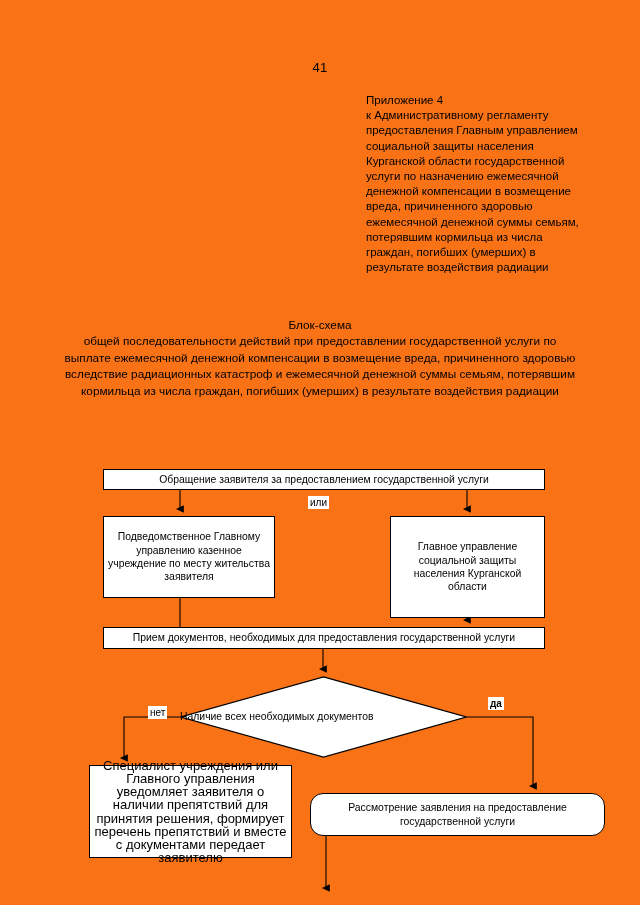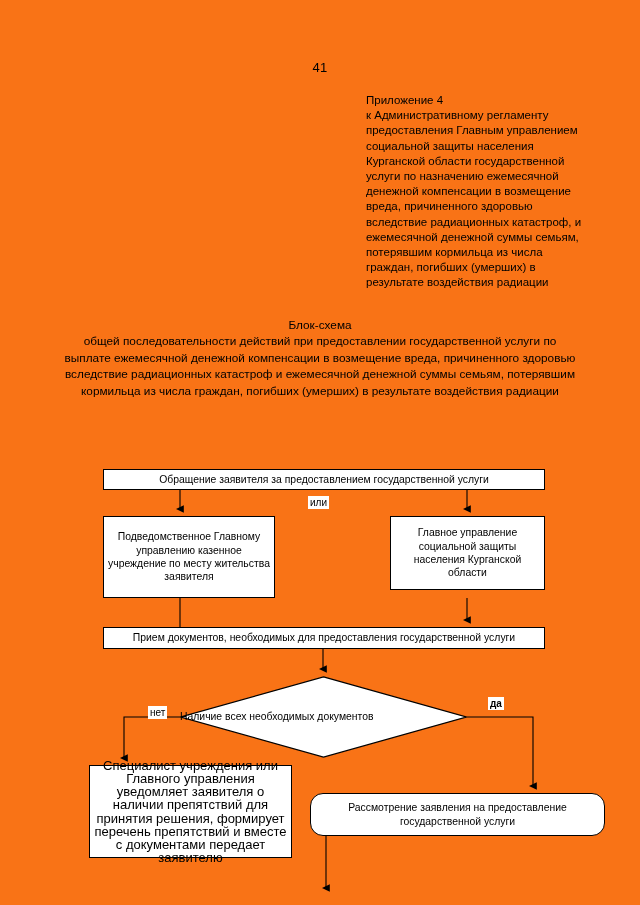--- a/index.html
+++ b/index.html
@@ -84,21 +84,21 @@
     justify-content: flex-start;
     text-align: center;
     font-size: 10.4px;
     line-height: 13.4px;
     padding: 2px 4px;
   }
   .node .txt { display: block; width: 100%; }
 
   #node-request   { left: 103px; top: 469px; width: 442px; height: 21px; }
   #node-subordinate { left: 103px; top: 516px; width: 172px; height: 82px; }
-  #node-department  { left: 390px; top: 516px; width: 155px; height: 74px; }
+  #node-department  { left: 390px; top: 516px; width: 155px; height: 102px; }
   #node-acceptance  { left: 103px; top: 627px; width: 442px; height: 22px; }
   #node-notify      { left: 89px;  top: 765px; width: 203px; height: 93px; font-size: 13px; line-height: 13.2px; }
   #node-review      { left: 310px; top: 793px; width: 295px; height: 43px; border-radius: 13px; }
 
   
   #node-decision {
     position: absolute;
     left: 180px;
     top: 676px;
     width: 287px;
@@ -145,21 +145,20 @@
 
   <div id="appendix-block">
     <span class="ln">Приложение 4</span>
     <span class="ln">к Административному регламенту</span>
     <span class="ln">предоставления Главным управлением</span>
     <span class="ln">социальной защиты населения</span>
     <span class="ln">Курганской области государственной</span>
     <span class="ln">услуги по назначению ежемесячной</span>
     <span class="ln">денежной компенсации в возмещение</span>
     <span class="ln">вреда, причиненного здоровью</span>
-    <span class="ln">вследствие радиационных катастроф, и</span>
     <span class="ln">ежемесячной денежной суммы семьям,</span>
     <span class="ln">потерявшим кормильца из числа</span>
     <span class="ln">граждан, погибших (умерших) в</span>
     <span class="ln">результате воздействия радиации</span>
   </div>
 
   <div id="doc-title-wrap">
     <span id="doc-title-main">Блок-схема</span>
     <span id="doc-title-sub">общей последовательности действий при предоставлении государственной услуги по выплате ежемесячной денежной компенсации в возмещение вреда, причиненного здоровью вследствие радиационных катастроф и ежемесячной денежной суммы семьям, потерявшим кормильца из числа граждан, погибших (умерших) в результате воздействия радиации</span>
   </div>

